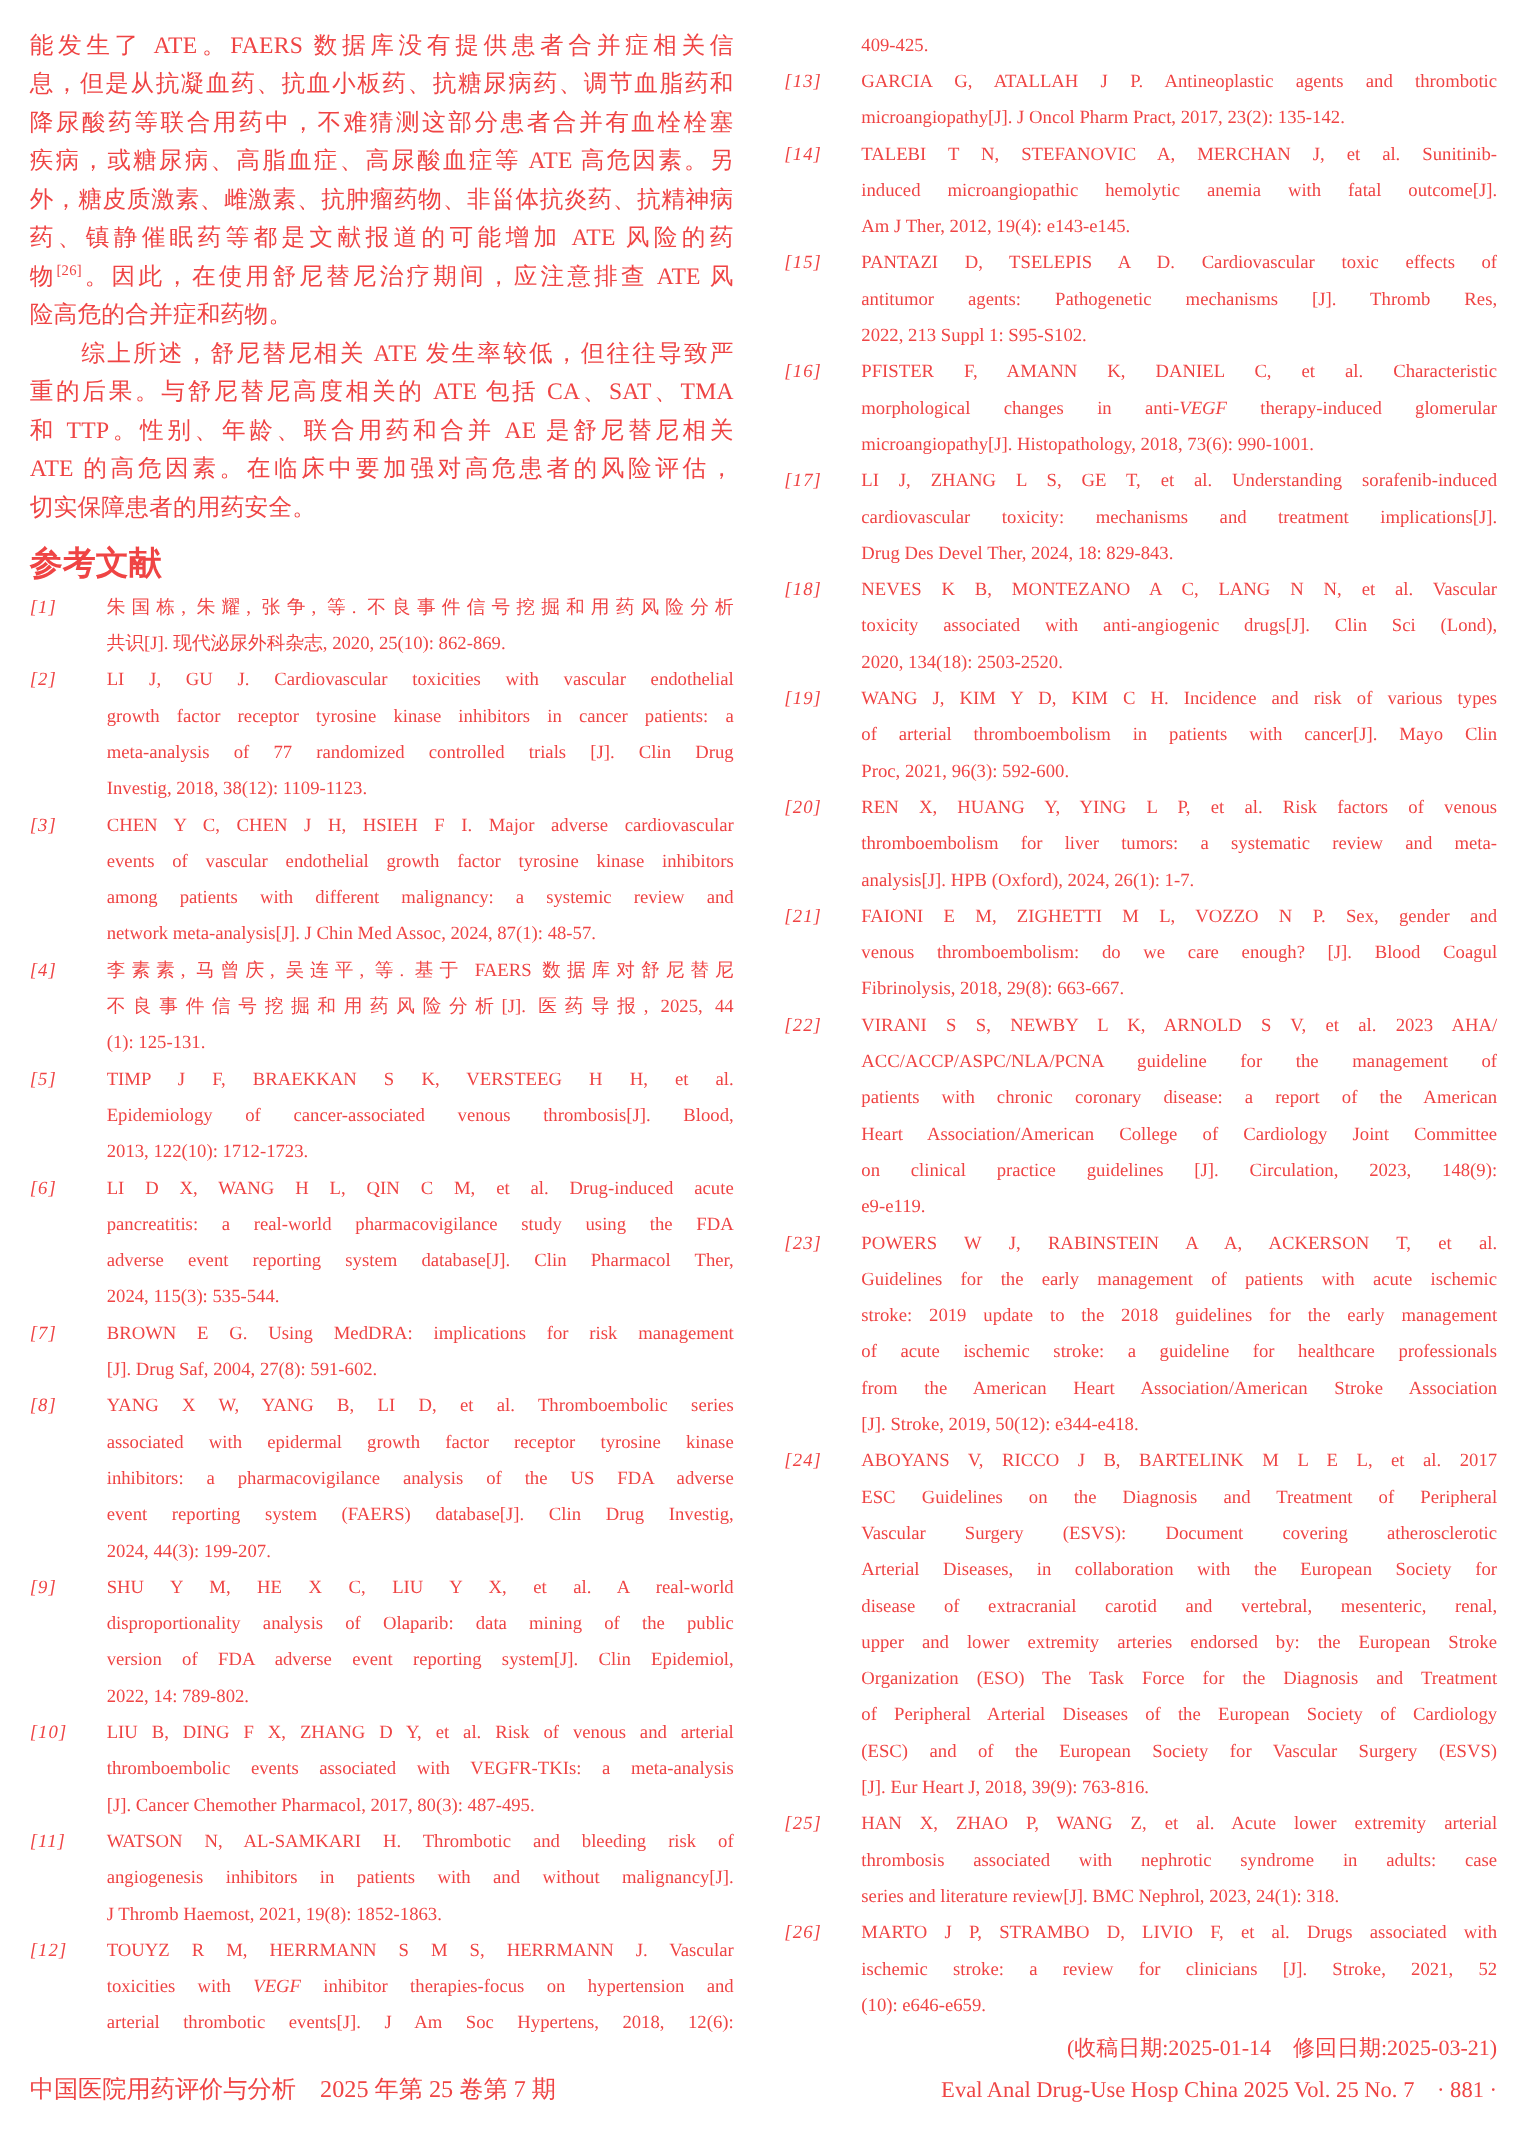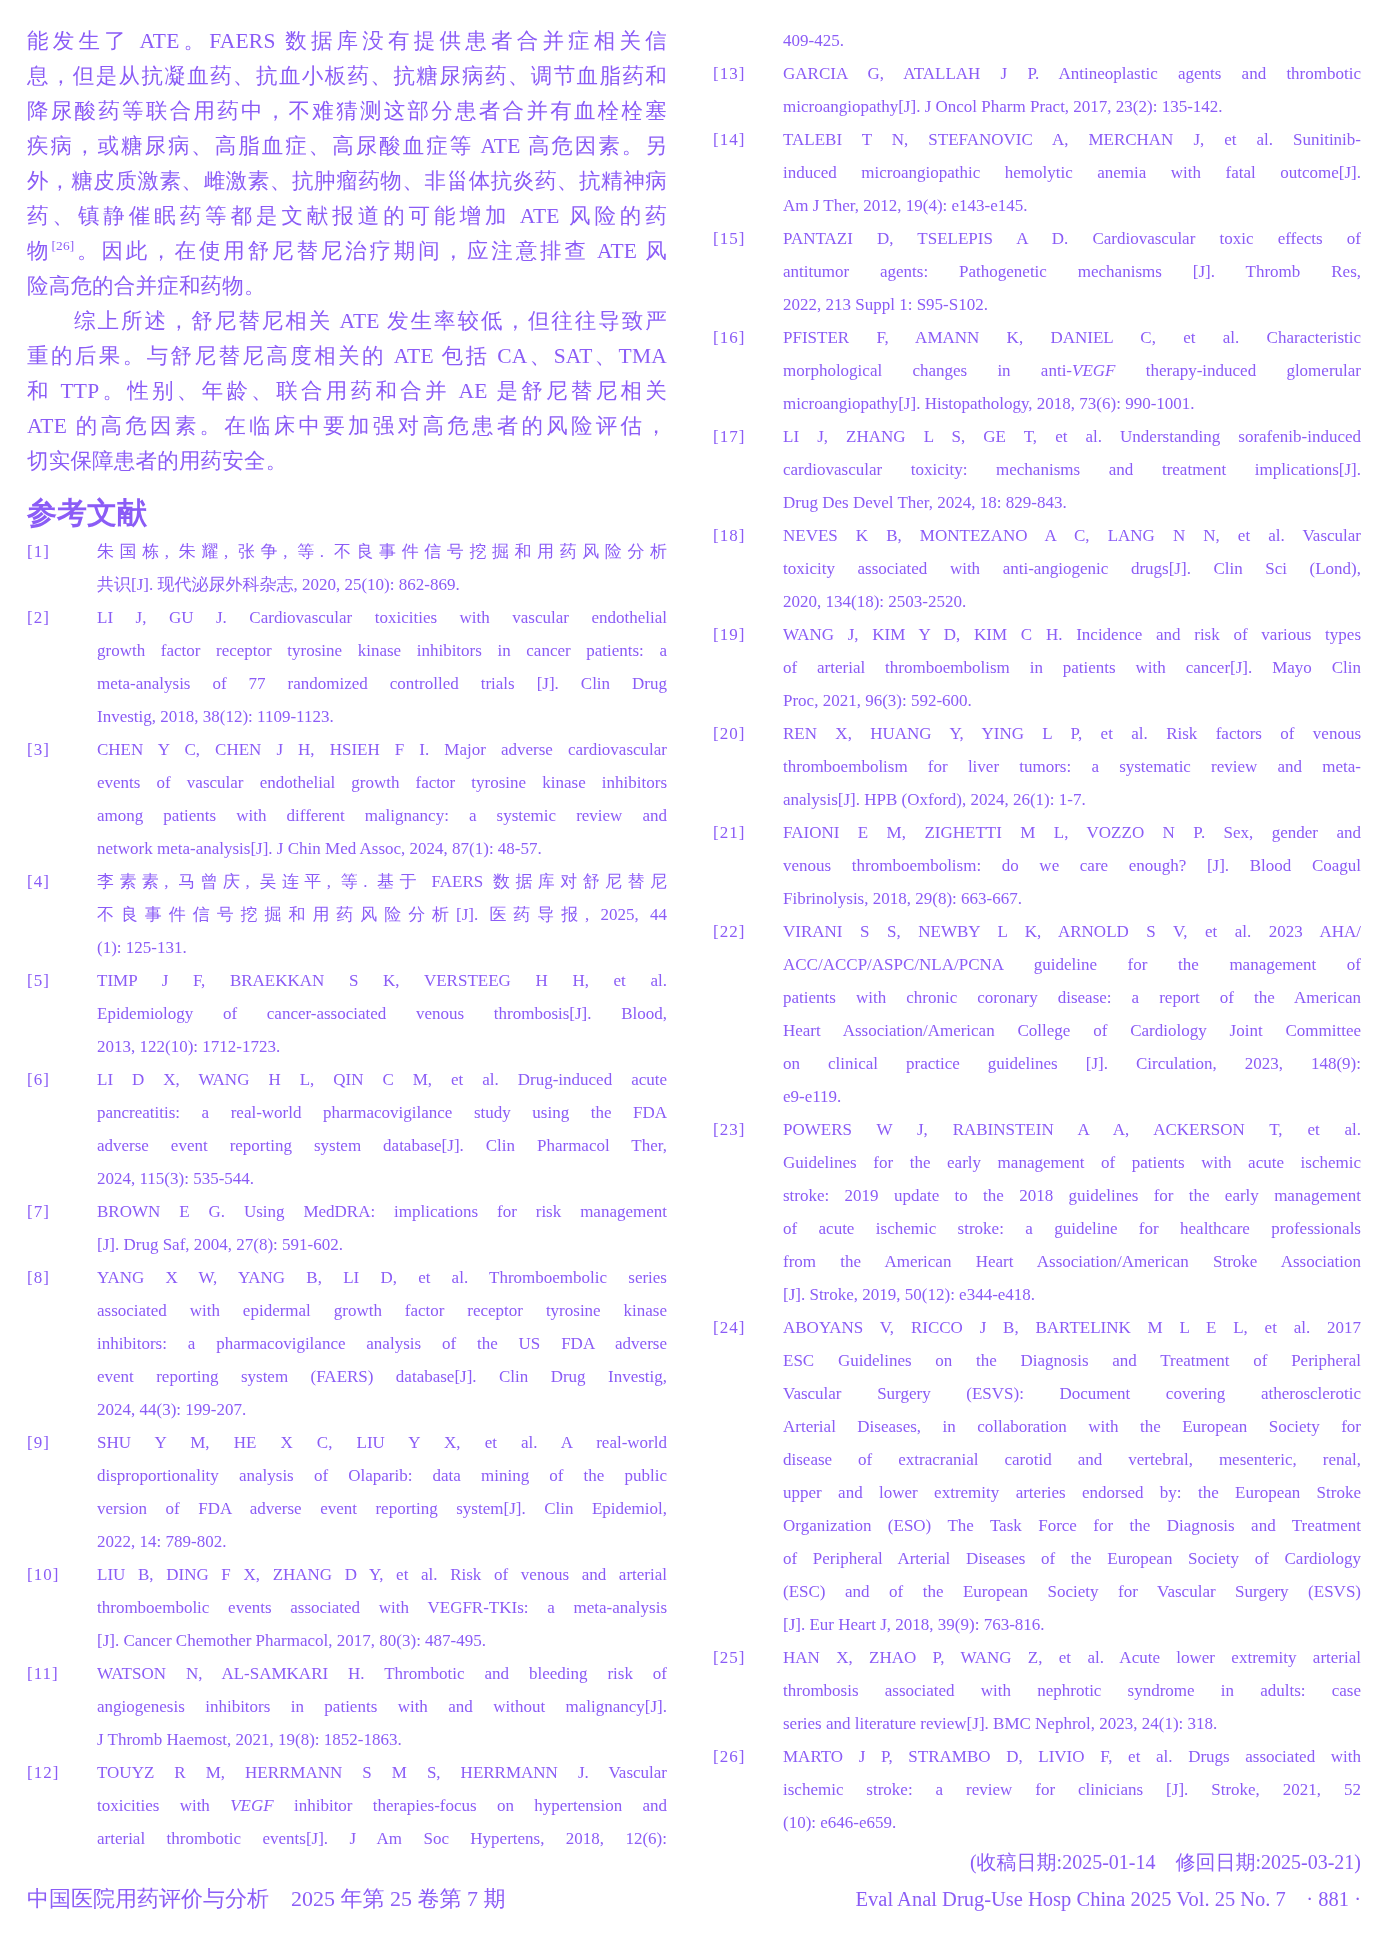--- a/index.html
+++ b/index.html
@@ -2,21 +2,21 @@
 <html><head>
 <meta charset="utf-8">
 <style>
   * { margin: 0; padding: 0; box-sizing: border-box; }
   html, body { background: #ffffff; }
   .page {
     position: relative;
     width: 1375px;
     height: 1940px;
     background: #ffffff;
-    color: #8b5cf6;
+    color: #ef4444;
     font-family: "Liberation Serif", "DejaVu Serif", serif;
     overflow: hidden;
   }
   .col { position: absolute; top: 24px; }
   .col-left  { left: 27px;  width: 640px; }
   .col-right { left: 713px; width: 648px; }
 
   .line { text-align: justify; text-align-last: justify; }
   .line.last { text-align-last: left; }
 
@@ -34,20 +34,21 @@
     line-height: 44px;
     margin-top: 12px;
     text-align: left;
   }
 
   .refs .ref { position: relative; padding-left: 70px; }
   .refs .ref-num {
     position: absolute; left: 0; top: 0;
     font-size: 17px; line-height: 33px;
     letter-spacing: 1px;
+    font-style: italic;
   }
   .refs .line { font-size: 17px; line-height: 33px; }
   .refs .line i { font-style: italic; }
 
   .dates-line {
     font-size: 20px;
     line-height: 42px;
     text-align: right;
     margin-top: 2px;
   }

